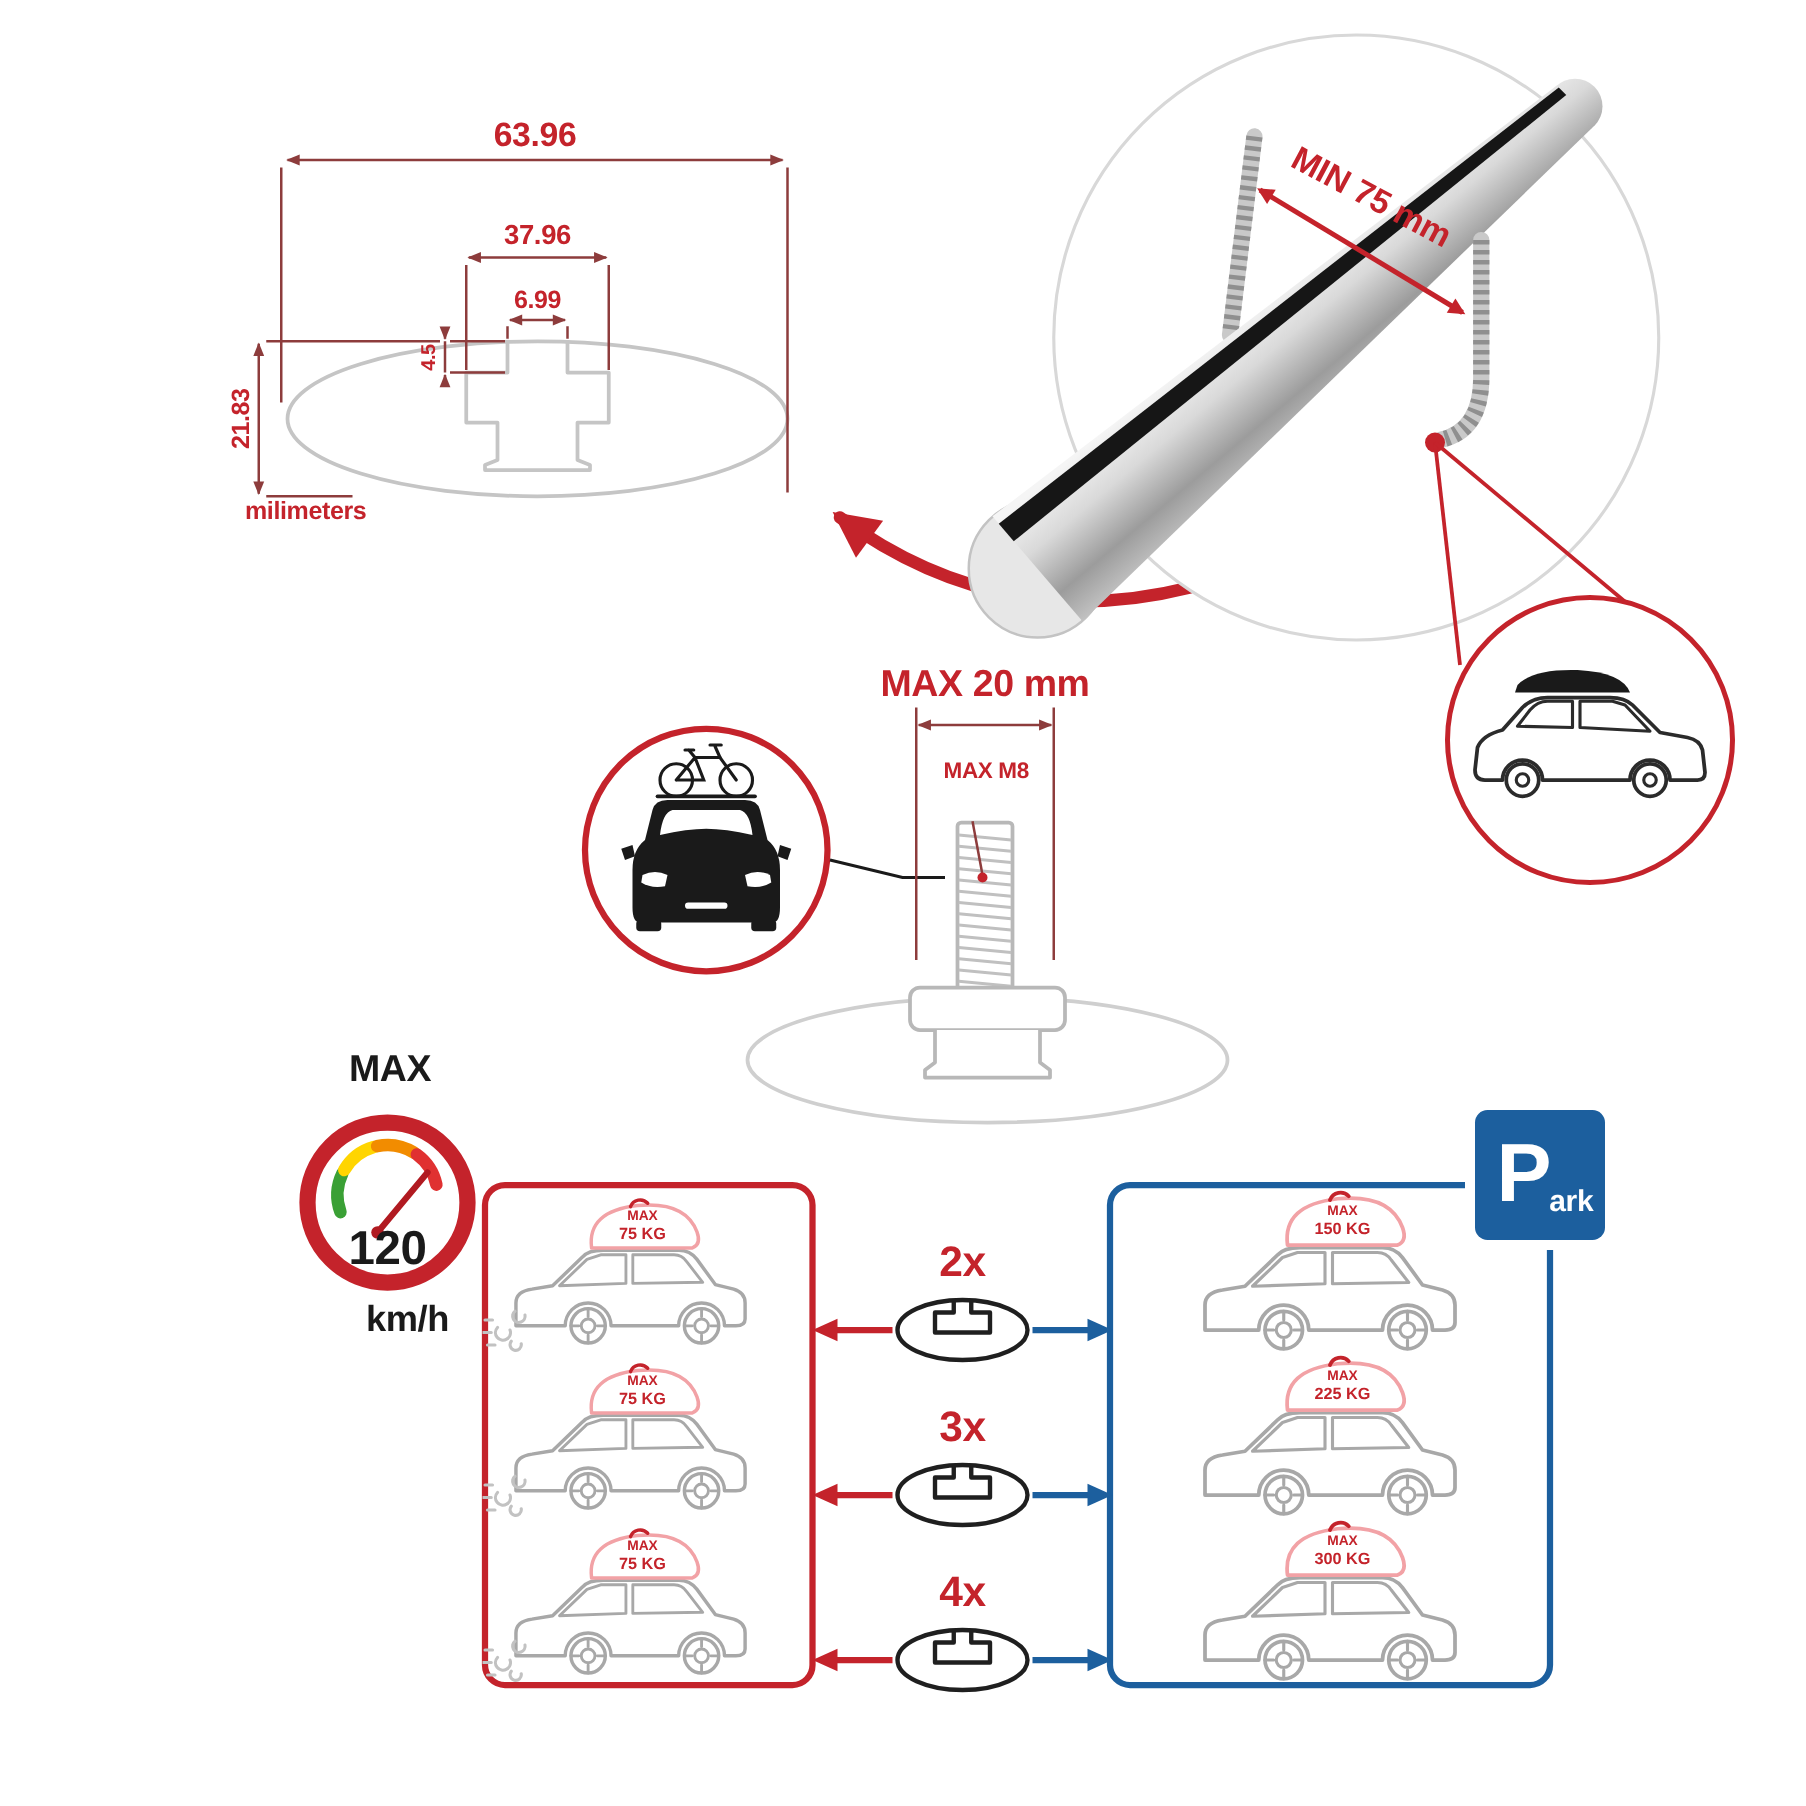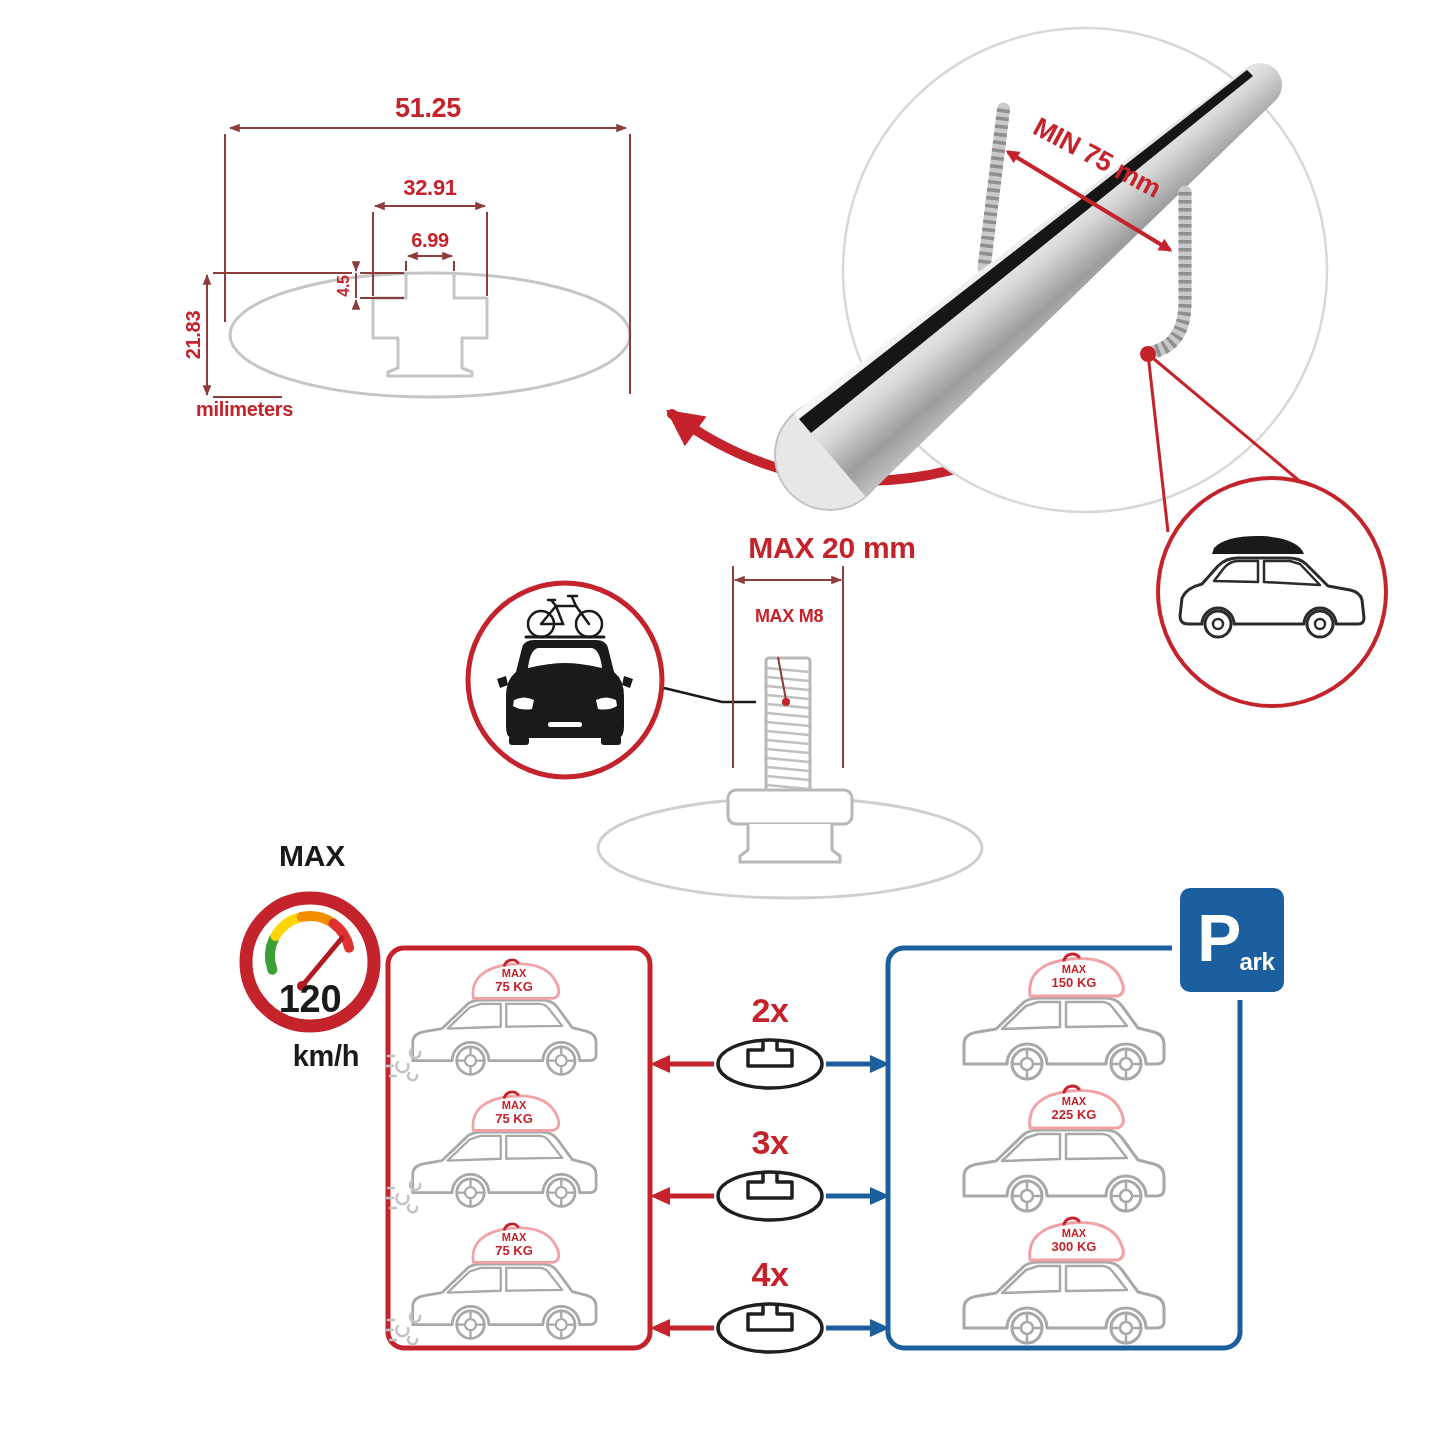--- a/index.html
+++ b/index.html
@@ -219,30 +219,30 @@
   <g>
     <line x1="668" y1="1328" x2="714" y2="1328" stroke="#c4232b" stroke-width="5"></line>
     <polygon points="650,1328 670,1319 670,1337" fill="#c4232b"></polygon>
     <ellipse cx="770" cy="1328" rx="52" ry="24" fill="#fff" stroke="#1f1f1f" stroke-width="3.5"></ellipse>
     <path d="M763,1305 V1314 H748 V1330 H792 V1314 H777 V1305" fill="none" stroke="#1f1f1f" stroke-width="3.5" stroke-linejoin="round"></path>
     <line x1="826" y1="1328" x2="872" y2="1328" stroke="#1c5f9e" stroke-width="5"></line>
     <polygon points="890,1328 870,1319 870,1337" fill="#1c5f9e"></polygon>
   </g>
 </svg>
 
-<div class="lbl" style="left:428px;top:108px;font-size:27px">51.25</div>
-<div class="lbl" style="left:430px;top:188px;font-size:22px">32.91</div>
+<div class="lbl" style="left:428px;top:108px;font-size:27px">63.96</div>
+<div class="lbl" style="left:430px;top:188px;font-size:22px">37.96</div>
 <div class="lbl" style="left:430px;top:240px;font-size:20px">6.99</div>
 <div class="lbl rot-ccw" style="left:344px;top:286px;font-size:16px">4.5</div>
 <div class="lbl rot-ccw" style="left:193px;top:335px;font-size:20px">21.83</div>
 <div class="lbl left" style="left:196px;top:409px;font-size:20px">milimeters</div>
 
 <div class="lbl rot-min" style="left:1097px;top:158px;font-size:27px">MIN 75 mm</div>
 
-<div class="lbl" style="left:832px;top:548px;font-size:30px">MAX 20 mm</div>
+<div class="lbl" style="left:788px;top:548px;font-size:30px">MAX 20 mm</div>
 <div class="lbl" style="left:789px;top:616px;font-size:18px">MAX M8</div>
 
 <div class="lbl dark" style="left:312px;top:856px;font-size:30px">MAX</div>
 <div class="lbl dark" style="left:310px;top:999px;font-size:38px">120</div>
 <div class="lbl dark" style="left:326px;top:1056px;font-size:29px">km/h</div>
 
 <div class="lbl" style="left:770px;top:1010px;font-size:34px">2x</div>
 <div class="lbl" style="left:770px;top:1142px;font-size:34px">3x</div>
 <div class="lbl" style="left:770px;top:1274px;font-size:34px">4x</div>
 

